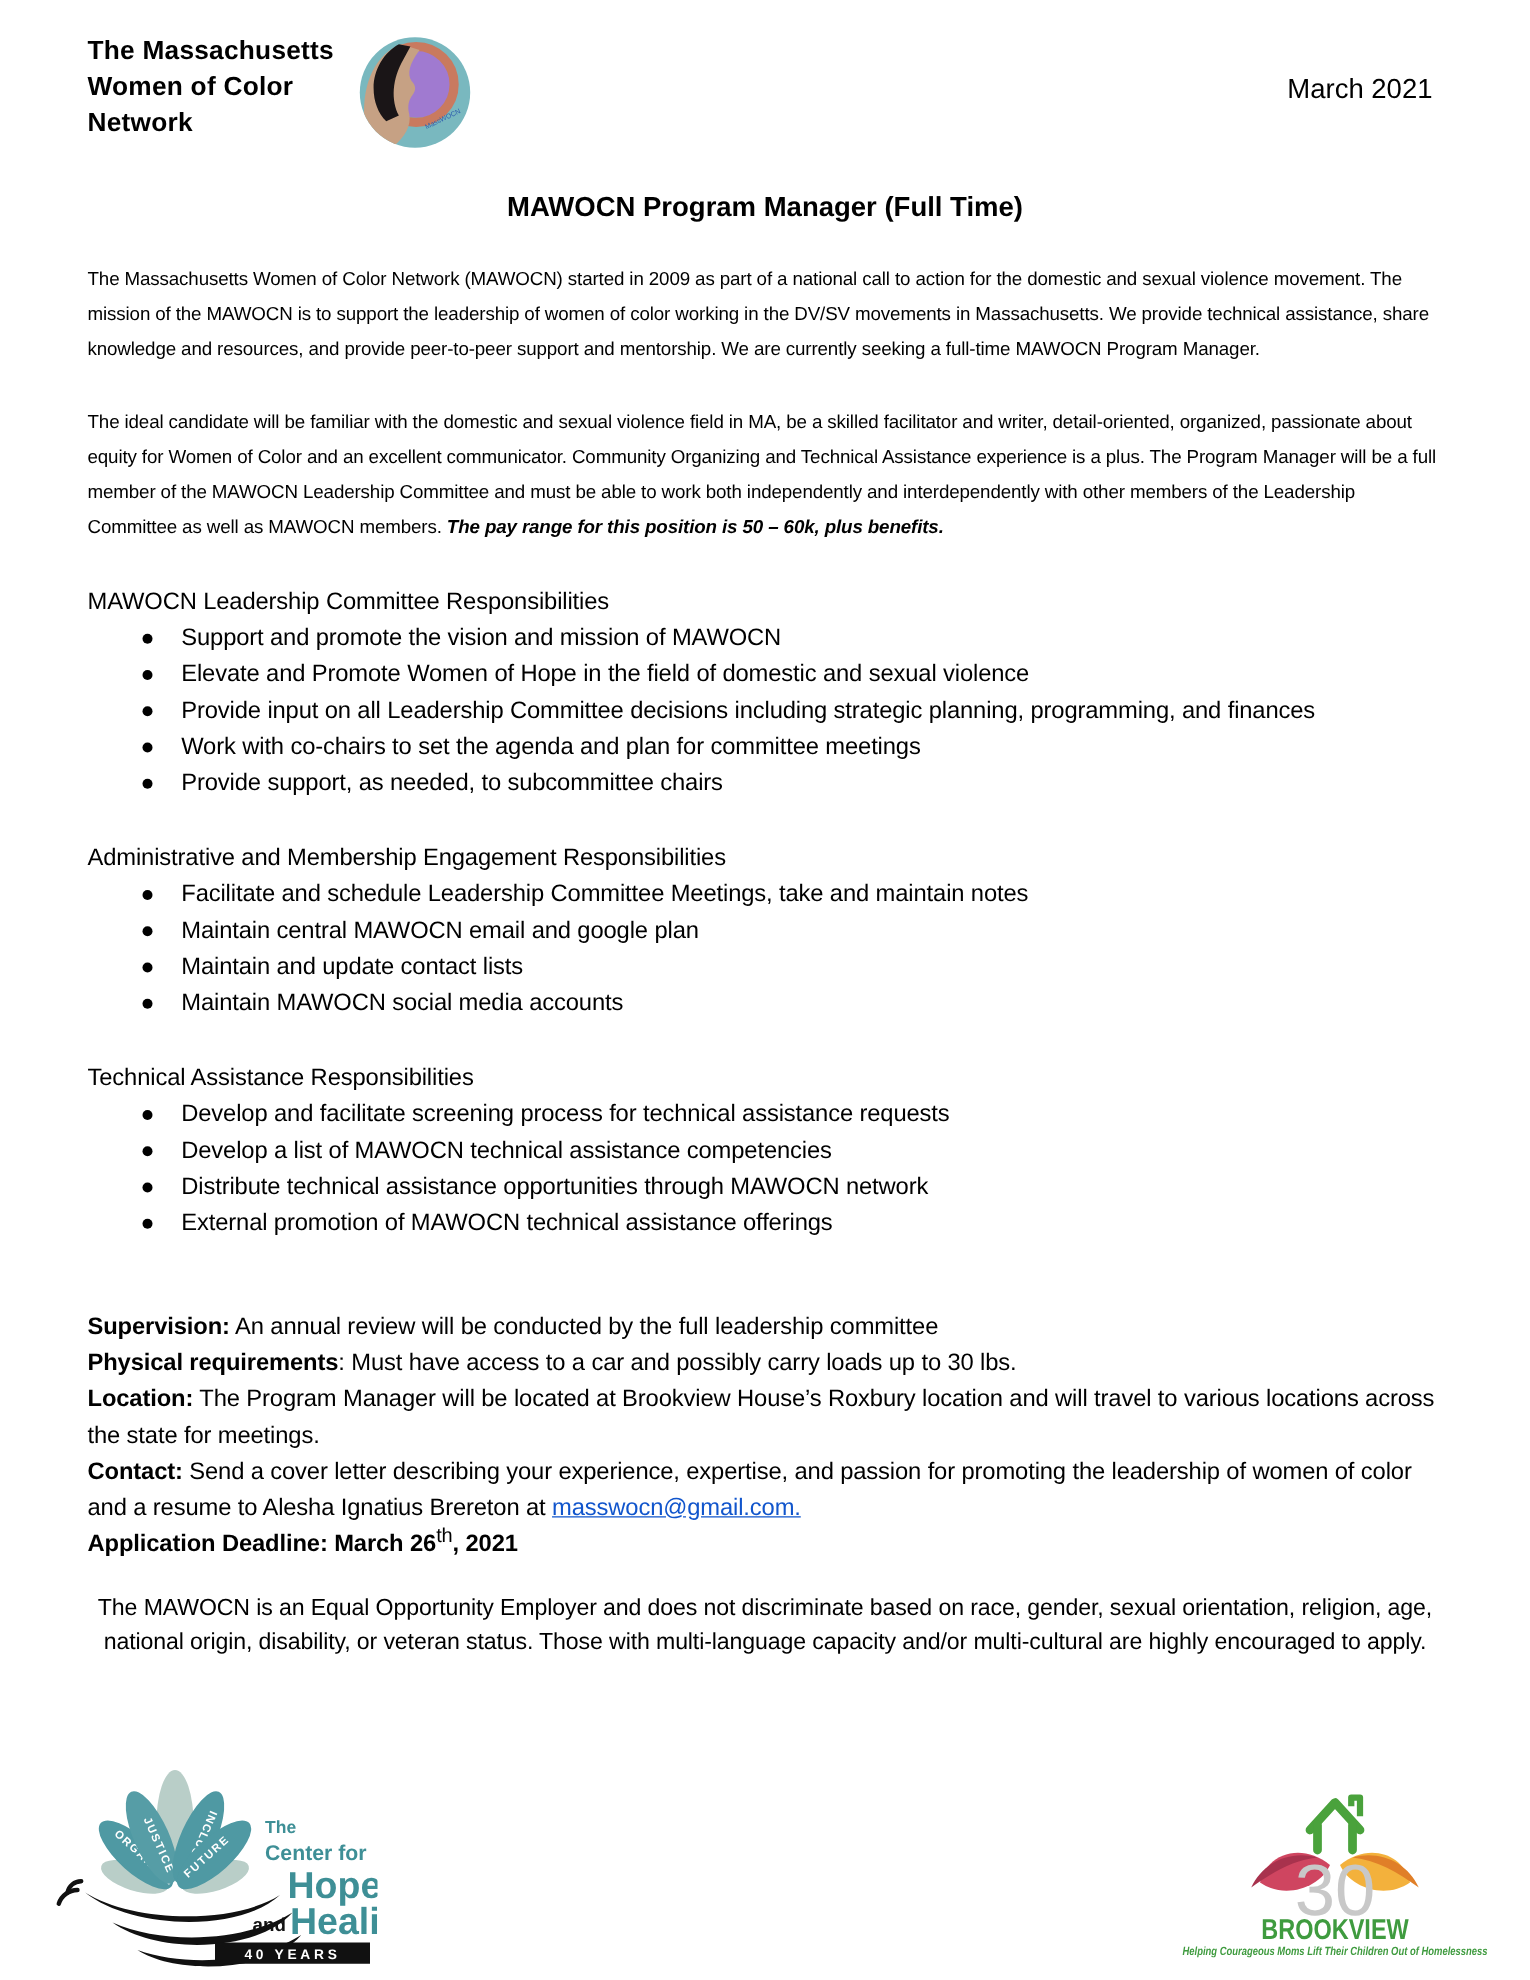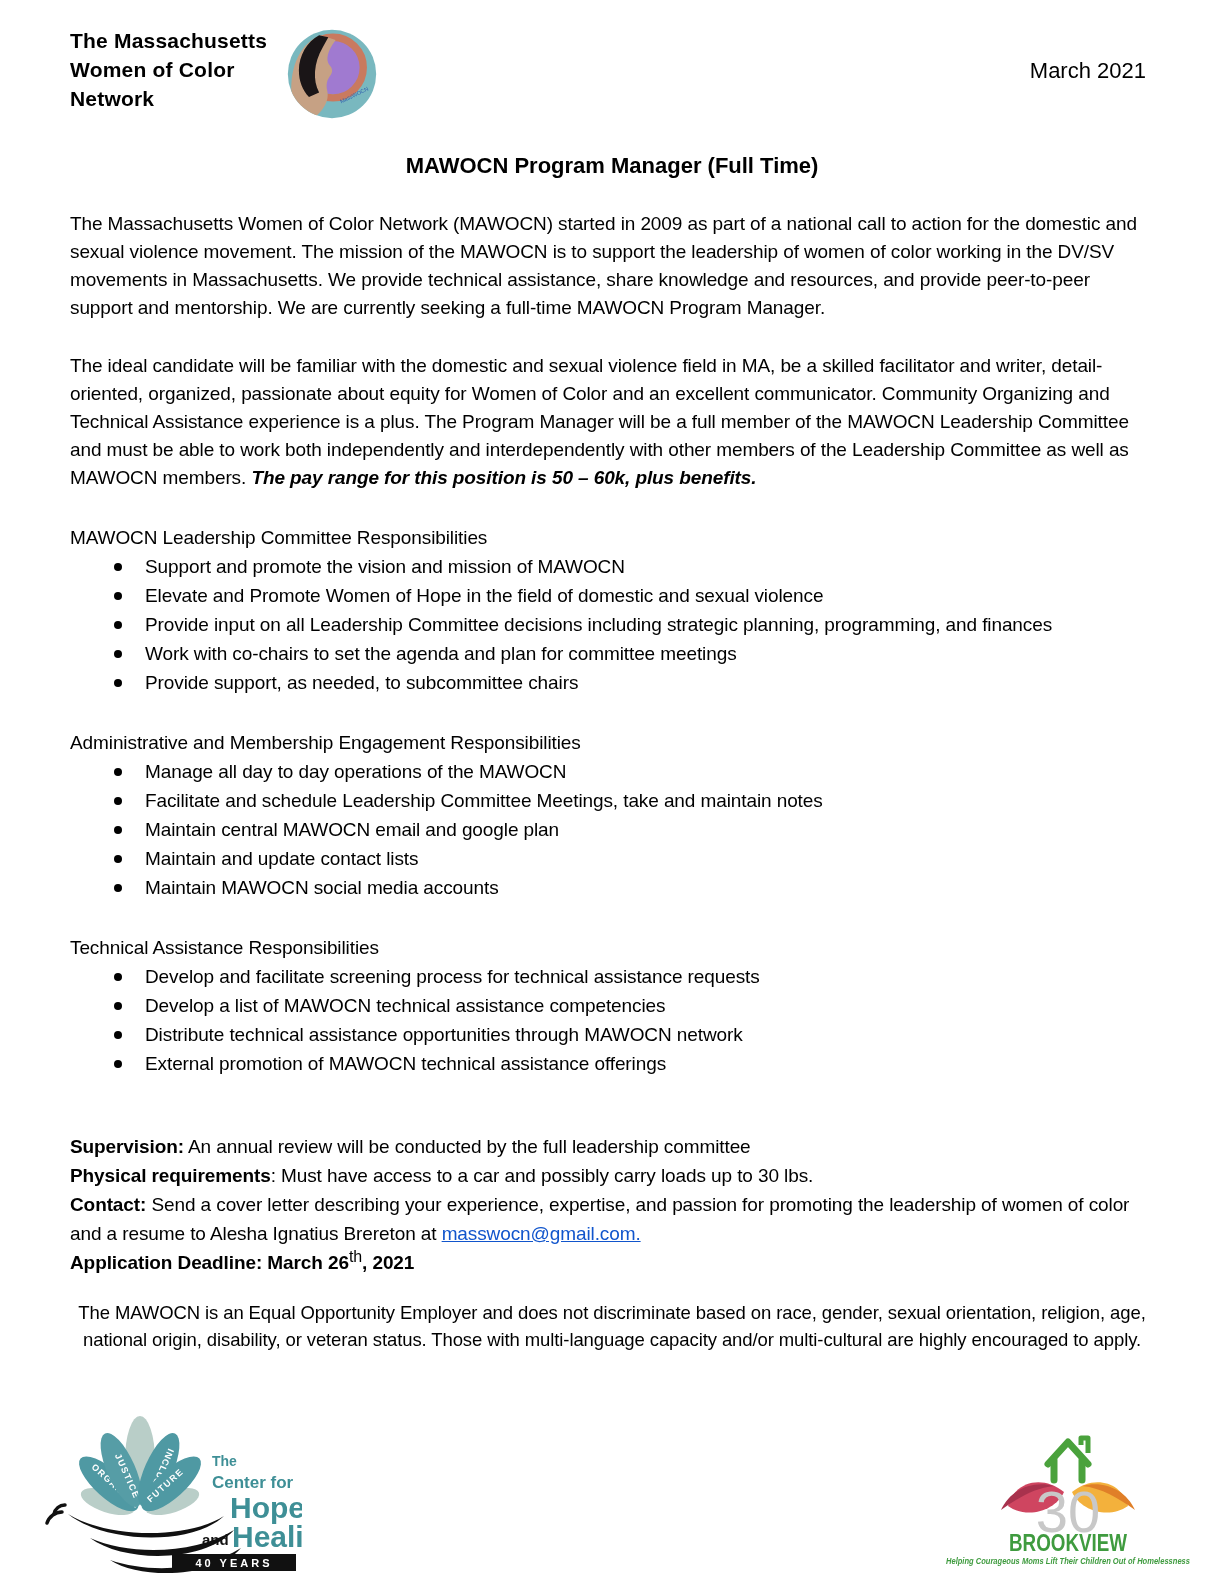--- a/index.html
+++ b/index.html
@@ -18,21 +18,21 @@
     width:240px; font-size:21px; font-weight:bold; line-height:29px;
     color:#000000; letter-spacing:.2px;
   }
   .org-badge { position:absolute; left:216px; top:28px; }
   .doc-date { position:absolute; right:8px; top:58px; font-size:22px; }
 
   
   .doc-title { text-align:center; font-size:22px; font-weight:bold; margin:30px 0 0; line-height:28px; }
 
   
-  .body-p { font-size:19px; line-height:28px; letter-spacing:-.1px; margin:30px 0 0; }
+  .body-p { font-size:15px; line-height:28px; letter-spacing:-.1px; margin:30px 0 0; }
   .em-tail { font-weight:bold; font-style:italic; }
 
   .sec-h { font-size:19px; font-weight:normal; line-height:28px; margin:32px 0 0; letter-spacing:-.1px; }
   ul.bullets { list-style:none; margin:0; padding:0 0 0 44px; }
   li.bullet { position:relative; font-size:19px; line-height:29px; letter-spacing:-.1px; padding-left:31px; }
   li.bullet::before { content:""; position:absolute; left:0; top:11px; width:8px; height:8px; border-radius:50%; background:#000; }
 
   .details { margin-top:54px; font-size:19px; line-height:29px; letter-spacing:-.1px; }
   .details strong { font-weight:bold; }
   a.email-link { color:var(--link); text-decoration:underline; cursor:pointer; }
@@ -84,38 +84,38 @@
   <ul class="bullets">
     <li class="bullet">Support and promote the vision and mission of MAWOCN</li>
     <li class="bullet">Elevate and Promote Women of Hope in the field of domestic and sexual violence</li>
     <li class="bullet">Provide input on all Leadership Committee decisions including strategic planning, programming, and finances</li>
     <li class="bullet">Work with co-chairs to set the agenda and plan for committee meetings</li>
     <li class="bullet">Provide support, as needed, to subcommittee chairs</li>
   </ul>
 
   <div class="sec-h">Administrative and Membership Engagement Responsibilities</div>
   <ul class="bullets">
-    <li class="bullet">Manage all day to day operations of the MAWOCN</li>
     <li class="bullet">Facilitate and schedule Leadership Committee Meetings, take and maintain notes</li>
     <li class="bullet">Maintain central MAWOCN email and google plan</li>
     <li class="bullet">Maintain and update contact lists</li>
     <li class="bullet">Maintain MAWOCN social media accounts</li>
   </ul>
 
   <div class="sec-h">Technical Assistance Responsibilities</div>
   <ul class="bullets">
     <li class="bullet">Develop and facilitate screening process for technical assistance requests</li>
     <li class="bullet">Develop a list of MAWOCN technical assistance competencies</li>
     <li class="bullet">Distribute technical assistance opportunities through MAWOCN network</li>
     <li class="bullet">External promotion of MAWOCN technical assistance offerings</li>
   </ul>
 
   <div class="details">
     <div><strong>Supervision:</strong><span> An annual review will be conducted by the full leadership committee</span></div>
     <div><strong>Physical requirements</strong><span>: Must have access to a car and possibly carry loads up to 30 lbs.</span></div>
+    <div><strong>Location:</strong><span> The Program Manager will be located at Brookview House’s Roxbury location and will travel to various locations across the state for meetings.</span></div>
     <div><strong>Contact:</strong><span> Send a cover letter describing your experience, expertise, and passion for promoting the leadership of women of color and a resume to Alesha Ignatius Brereton at </span><a class="email-link" href="#">masswocn@gmail.com.</a></div>
     <div class="deadline"><span>Application Deadline: March 26</span><sup class="ord">th</sup><span>, 2021</span></div>
   </div>
 
   <p class="eoe">The MAWOCN is an Equal Opportunity Employer and does not discriminate based on race, gender, sexual orientation, religion, age, national origin, disability, or veteran status. Those with multi-language capacity and/or multi-cultural are highly encouraged to apply.</p>
 
 </div>
 
 <svg class="chh-logo" width="268" height="164" viewBox="0 0 268 164">
 

